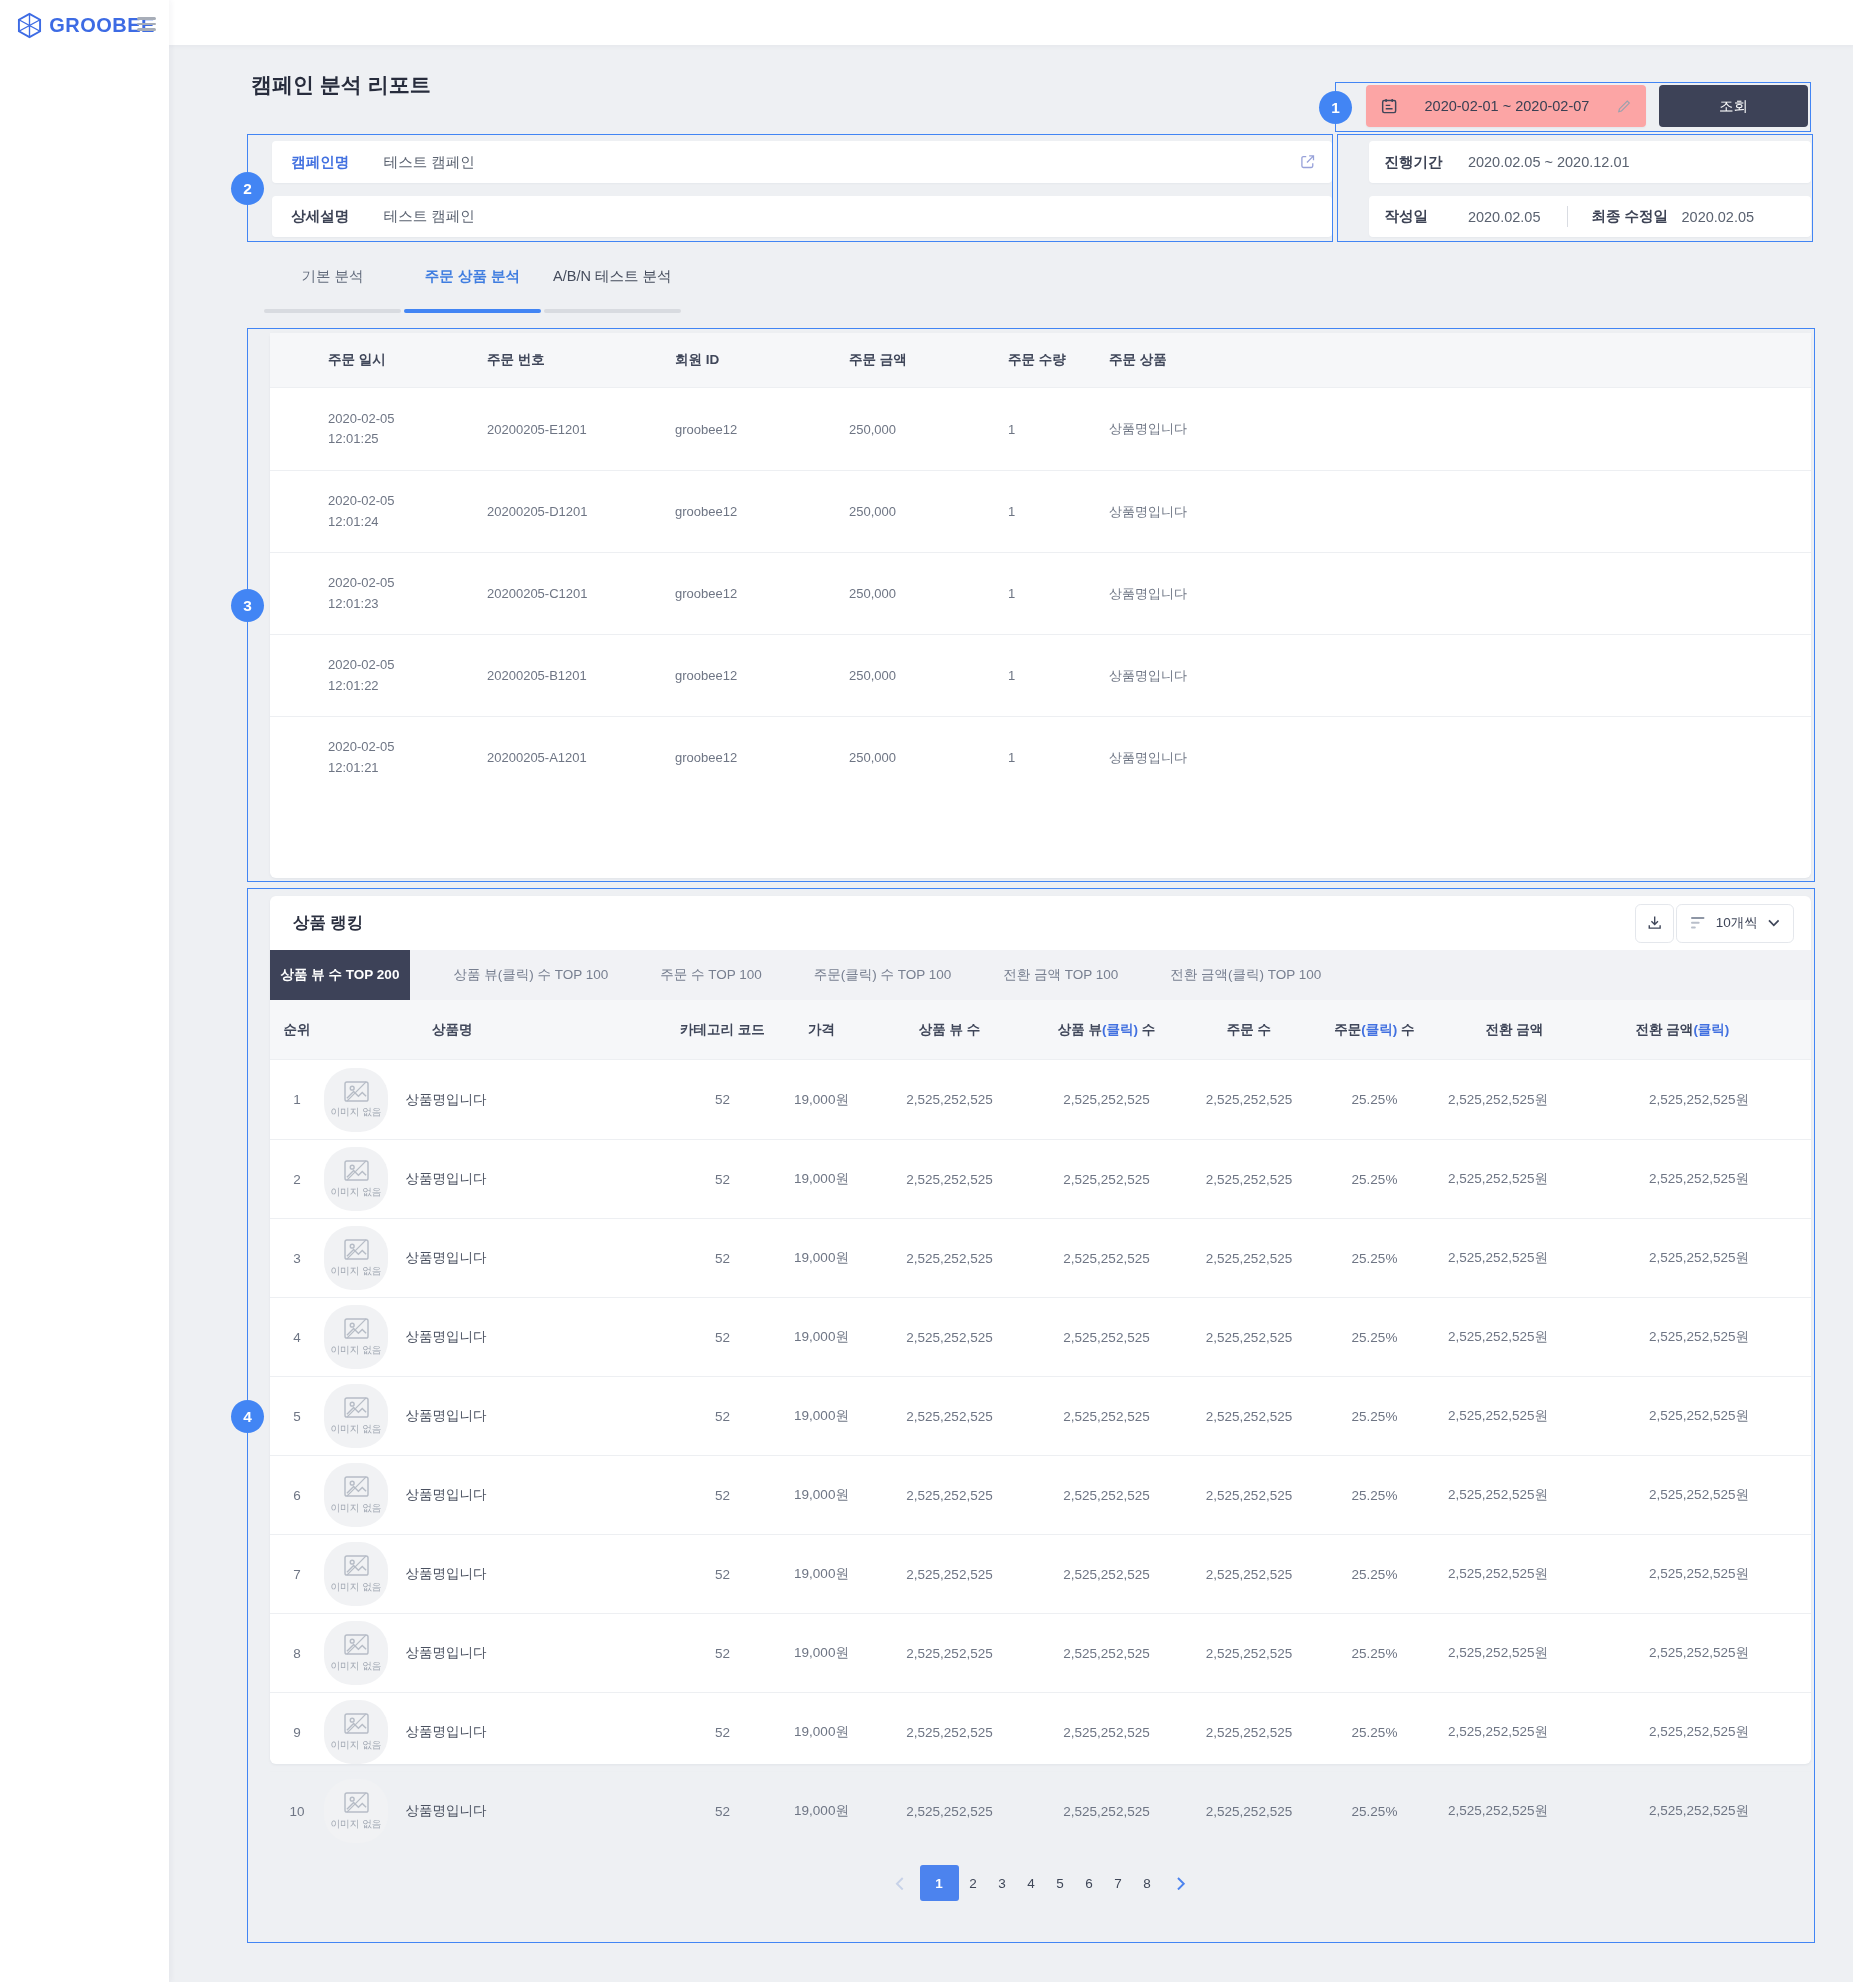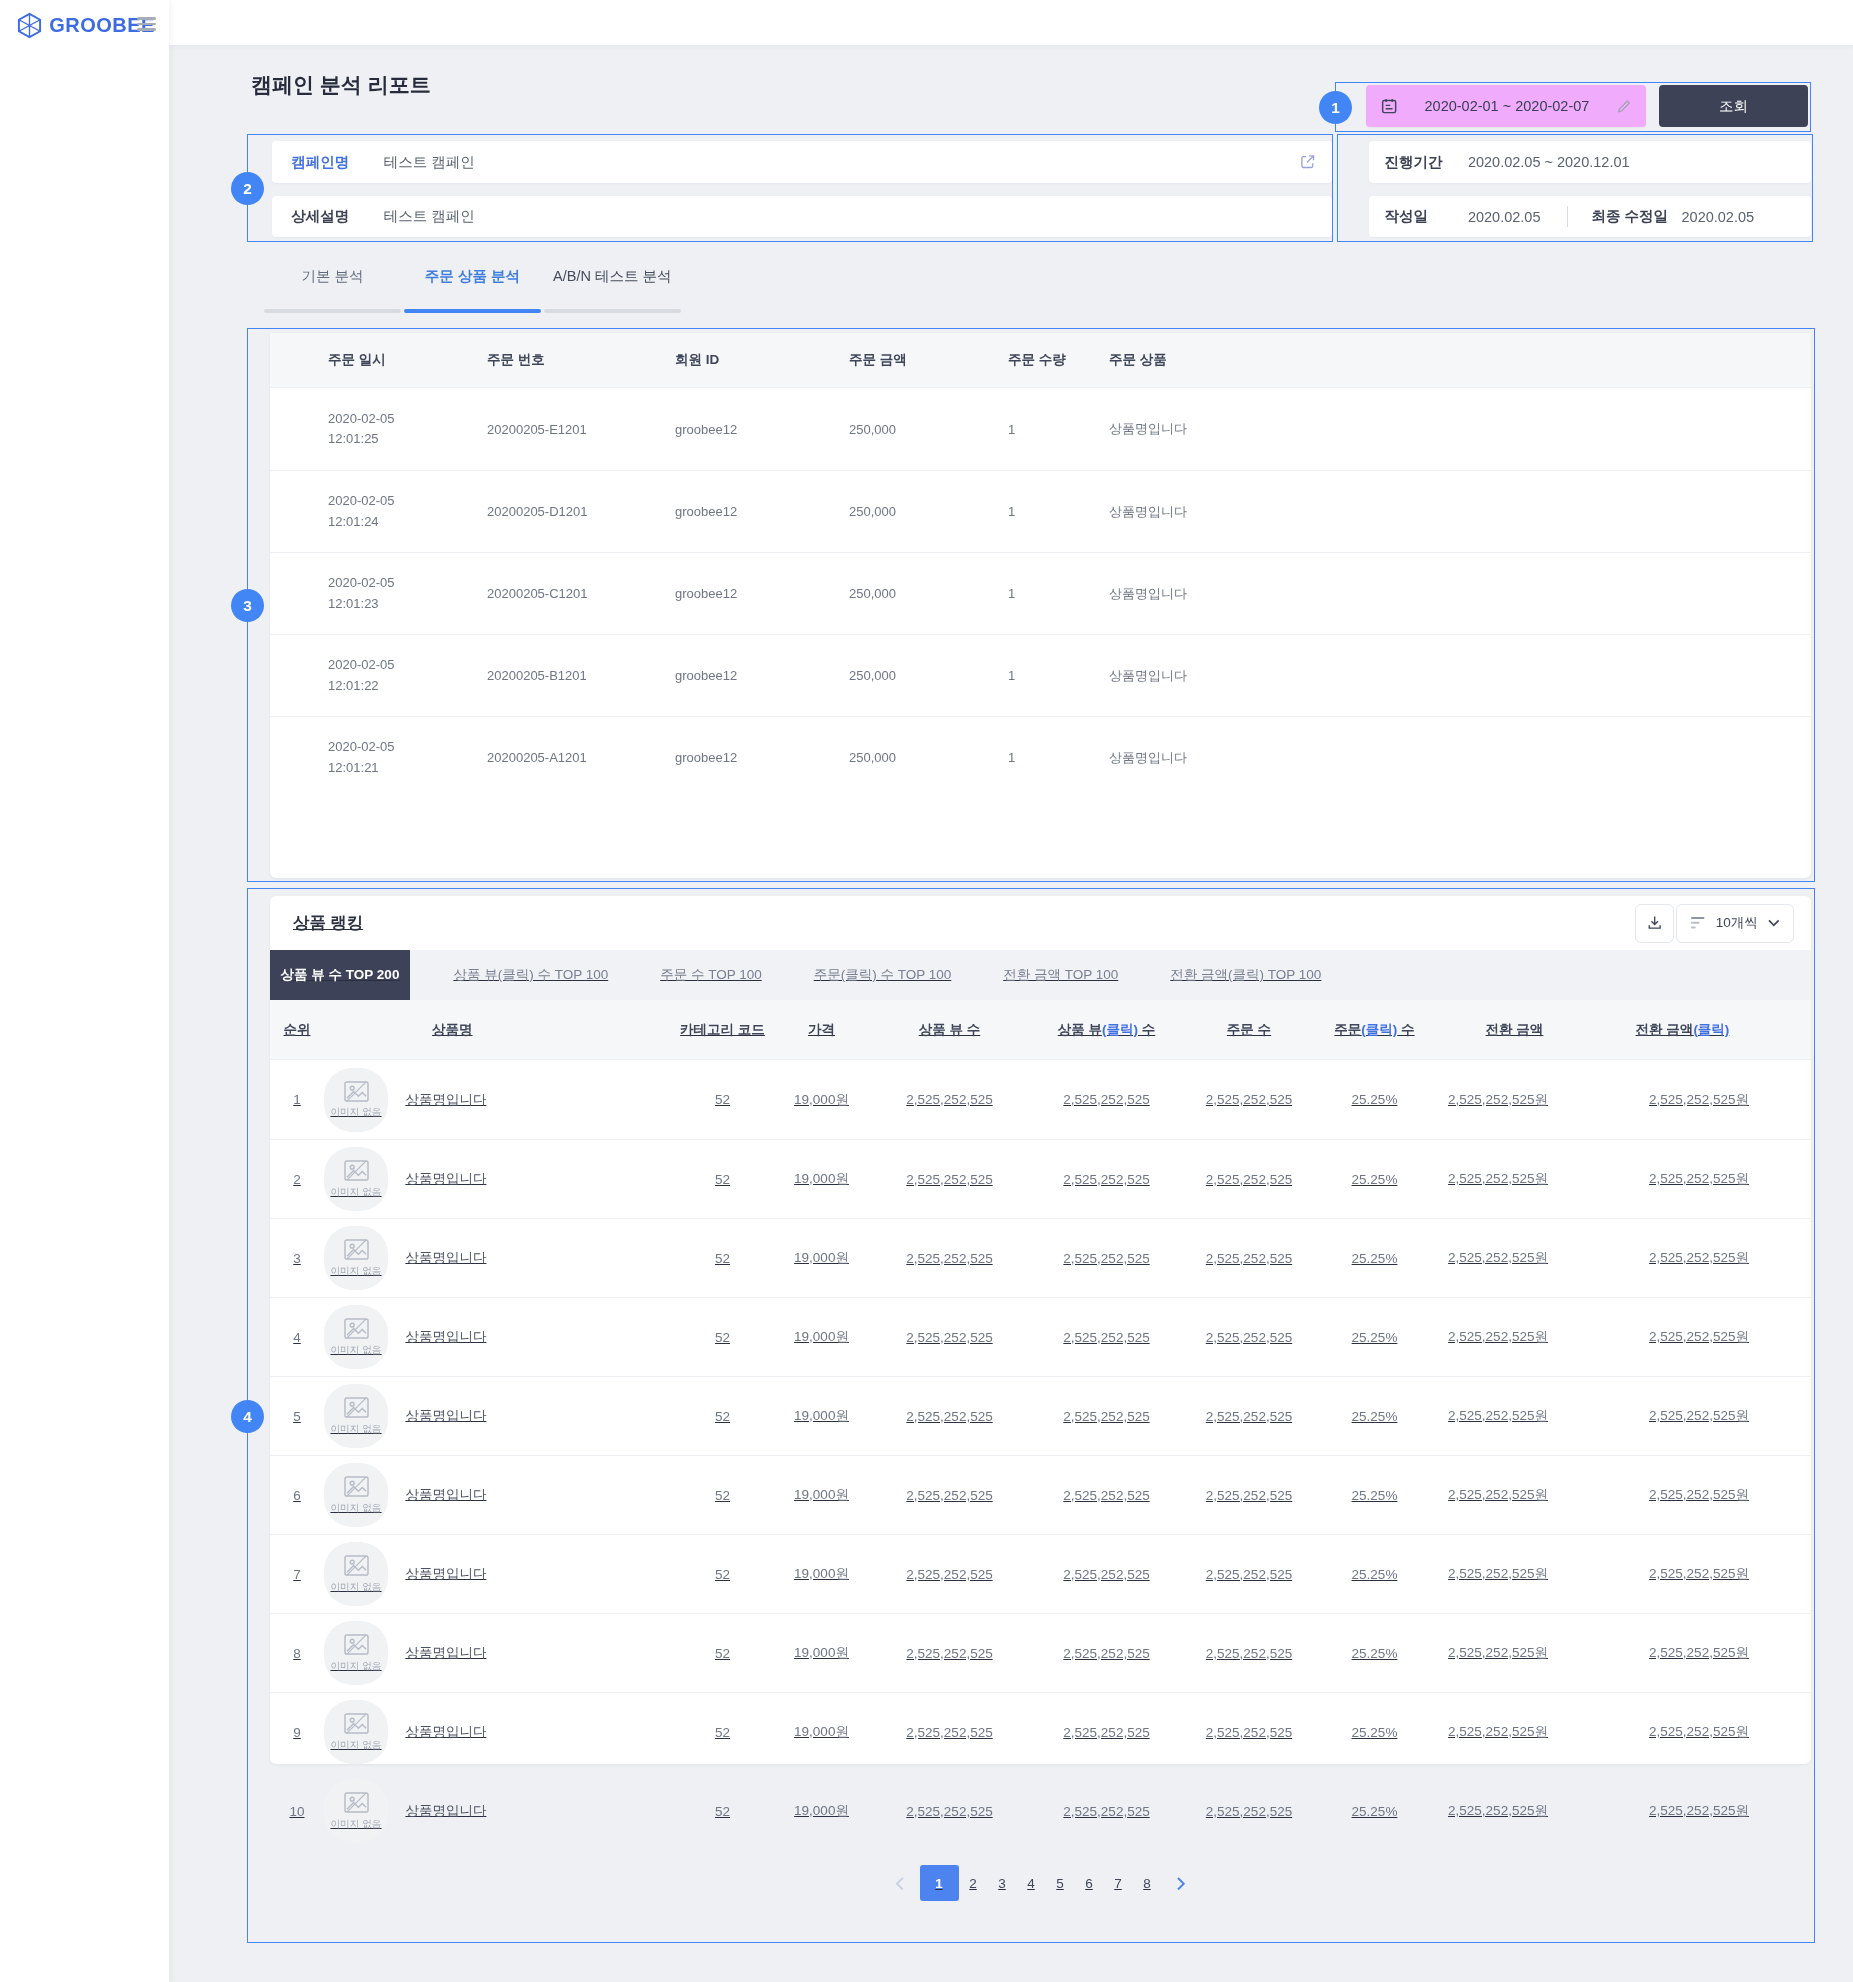--- a/index.html
+++ b/index.html
@@ -18,21 +18,21 @@
   .brand { position:absolute; left:17.4px; top:11.6px; display:flex; align-items:center; gap:6.8px; }
   .brand-text { font-size:20px; font-weight:bold; color:#3d6be4; letter-spacing:0.5px; }
   .hamburger { position:absolute; left:137px; top:17.4px; width:19.3px; height:13.5px; display:flex; flex-direction:column; justify-content:space-between; cursor:pointer; }
   .hamburger span { display:block; height:2.4px; background:#a7adb8; border-radius:1.9px; }
   .topbar { left:169px; top:0; width:1685px; height:45px; background:#fff; box-shadow:0 1.9px 4.8px rgba(30,40,70,.05); }
 
   
   .page-title { left:251px; top:71px; font-size:21px; font-weight:bold; color:#272c3c; }
 
   
-  .date-box { left:1366px; top:85px; width:280px; height:42px; background:#f0abfc; border-radius:3.9px; display:flex; align-items:center; padding:0 13.5px; box-shadow:0 1px 1.9px rgba(30,40,70,.05); }
+  .date-box { left:1366px; top:85px; width:280px; height:42px; background:#fca5a5; border-radius:3.9px; display:flex; align-items:center; padding:0 13.5px; box-shadow:0 1px 1.9px rgba(30,40,70,.05); }
   .date-text { flex:1; text-align:center; font-size:14.5px; color:#3a4053; }
   .search-btn { left:1659px; top:85px; width:149px; height:42px; background:#3d4257; color:#fff; font-size:14.5px; border:none; border-radius:3.9px; cursor:pointer; display:flex; align-items:center; justify-content:center; font-family:inherit; }
 
   
   .info-box { background:#fff; border-radius:3.9px; display:flex; align-items:center; box-shadow:0 1px 1.9px rgba(30,40,70,.04); }
   .info-name  { left:272px;  top:141px; width:1060px; height:42px; padding:0 15.4px 0 19.3px; }
   .info-desc  { left:272px;  top:196px; width:1060px; height:41px; padding:0 15.4px 0 19.3px; }
   .info-period{ left:1369px; top:141px; width:442px;  height:42px; padding:0 13.5px 0 15.4px; }
   .info-dates { left:1369px; top:196px; width:442px;  height:41px; padding:0 13.5px 0 15.4px; }
   .lbl { font-size:14.5px; font-weight:bold; color:#3c4254; min-width:75px; }
@@ -48,21 +48,21 @@
   .mtab { width:137px; margin-right:2.9px; height:54px; display:flex; flex-direction:column; justify-content:space-between; cursor:pointer; }
   .mtab-label { text-align:center; font-size:14.5px; color:#626b7c; padding-top:7.7px; }
   .mtab-bar { height:3.9px; border-radius:1.9px; background:#d8dbe0; }
   .mtab.active .mtab-label { color:#3f7de0; font-weight:bold; }
   .mtab.active .mtab-bar { background:#4285f4; }
   .mtab.dark .mtab-label { color:#454c5c; }
 
   
   .card { background:#fff; border-radius:5.8px; box-shadow:0 1px 2.9px rgba(20,30,60,.06); }
   .order-card { left:270px; top:332px; width:1541px; height:546px; }
-  .rank-card  { left:270px; top:896px; width:1541px; height:868px;text-decoration:underline; }
+  .rank-card  { left:270px; top:896px; width:1541px; height:868px; }
   .card-title-row { position:relative; height:52px; display:flex; align-items:center; padding-left:23px; }
   .card-title { font-size:16.4px; font-weight:bold; color:#2b3040; }
   .icon-btn { width:39px; height:39px; background:#fff; border:1px solid #e4e7ec; border-radius:5.8px; display:flex; align-items:center; justify-content:center; cursor:pointer; }
   .order-card .icon-btn { position:absolute; right:9.7px; top:6.8px; }
   .rank-title-row { height:54px; }
   .rank-tools { position:absolute; right:17.4px; top:7.7px; display:flex; gap:2px; }
   .pagesize-btn { height:39px; background:#fff; border:1px solid #e4e7ec; border-radius:5.8px; display:flex; align-items:center; gap:9.7px; padding:0 13.5px; cursor:pointer; font-size:13.5px; color:#3f4659; }
 
   
   .order-grid { display:grid; grid-template-columns:159px 188px 174px 159px 101px 1fr; align-items:center; padding:0 29px 0 58px; }

